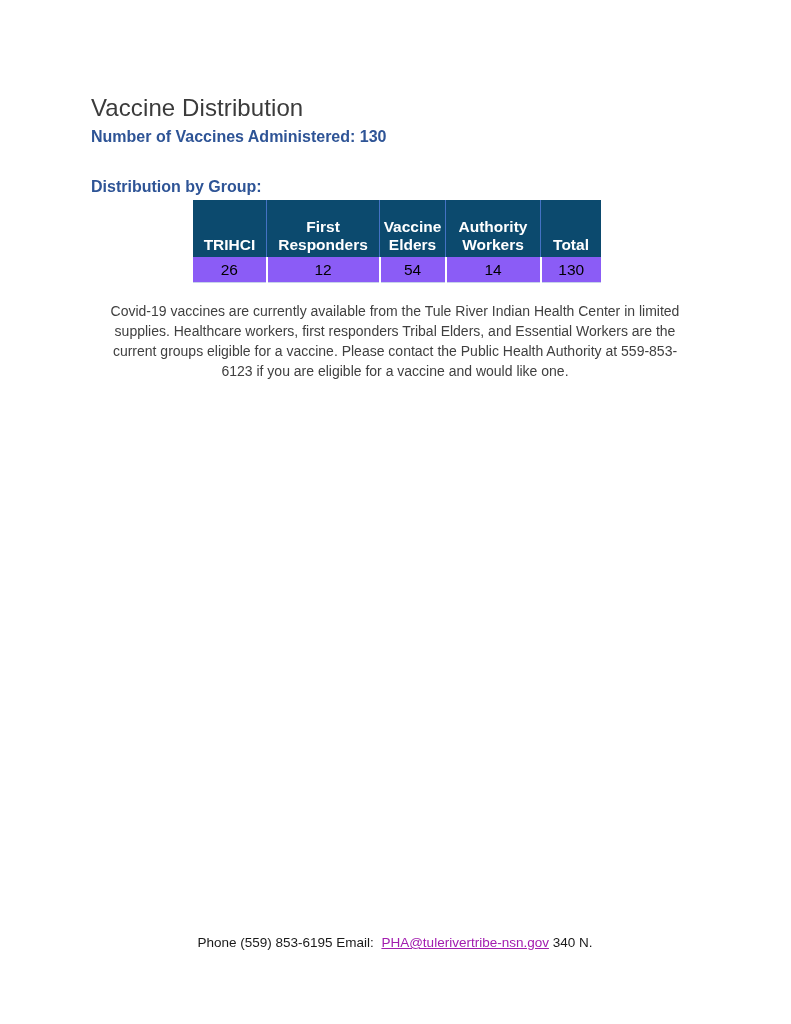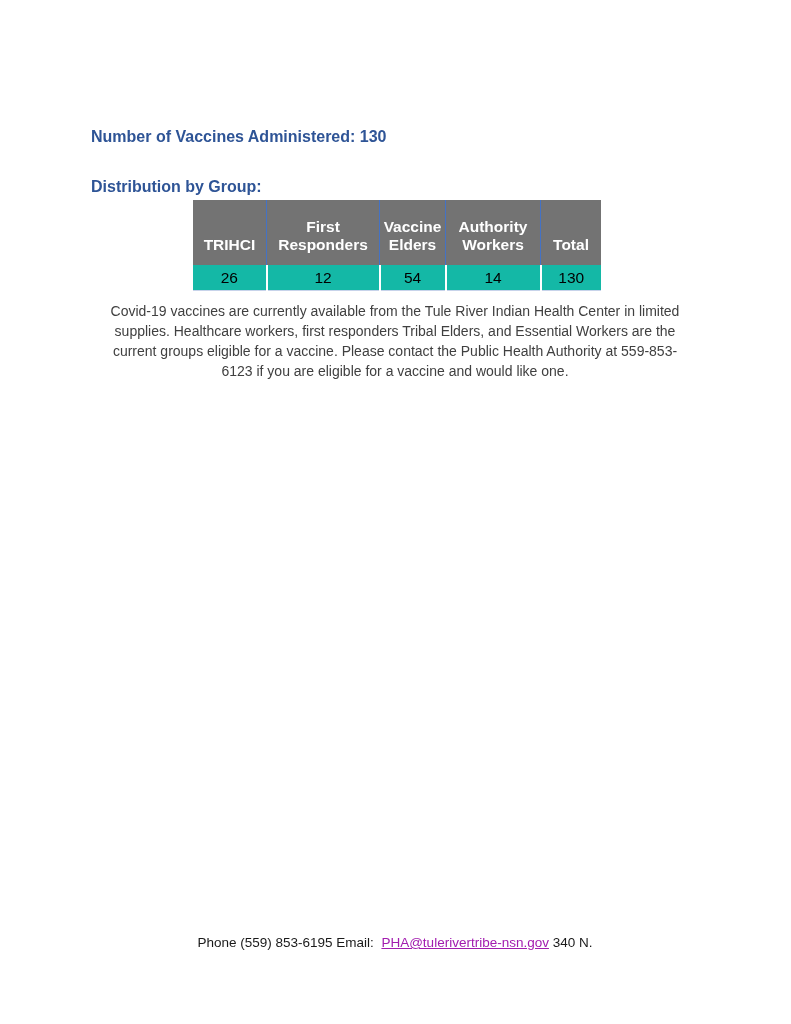--- a/index.html
+++ b/index.html
@@ -66,34 +66,34 @@
     width: 404px;
     table-layout: fixed;
   }
   table.dist-table th,
   table.dist-table td {
     padding: 0;
     text-align: center;
     font-size: 15.5px;
   }
   table.dist-table thead th {
-    background: #737373;
+    background: #0c4a6e;
     color: #ffffff;
     font-weight: bold;
     vertical-align: bottom;
     height: 53px;
-    padding-bottom: 12px;
+    padding-bottom: 4px;
     line-height: 1.13;
     border-right: 1px solid #4472c4;
     margin-top: 21px;
   }
   table.dist-table thead th:last-child { border-right: none; }
 
   table.dist-table tbody td {
-    background: #14b8a6;
+    background: #8b5cf6;
     color: #000000;
     font-weight: normal;
     height: 25px;
     line-height: 25px;
     border-right: 2px solid #ffffff;
     border-bottom: 1px solid #c7d3ea;
   }
   table.dist-table tbody td:last-child { border-right: none; }
 
   
@@ -132,20 +132,21 @@
   .footer .email-link {
     color: #a21caf;
     text-decoration: underline;
   }
 </style>
 </head>
 <body>
 
 <div class="page">
 
+  <div class="doc-title">Vaccine Distribution</div>
 
   <div class="doc-subtitle">Number of Vaccines Administered: 130</div>
 
   <div class="section-label">Distribution by Group:</div>
 
   <div class="dist-table-wrap">
     <table class="dist-table">
       <thead>
         <tr>
           <th class="col-0">

